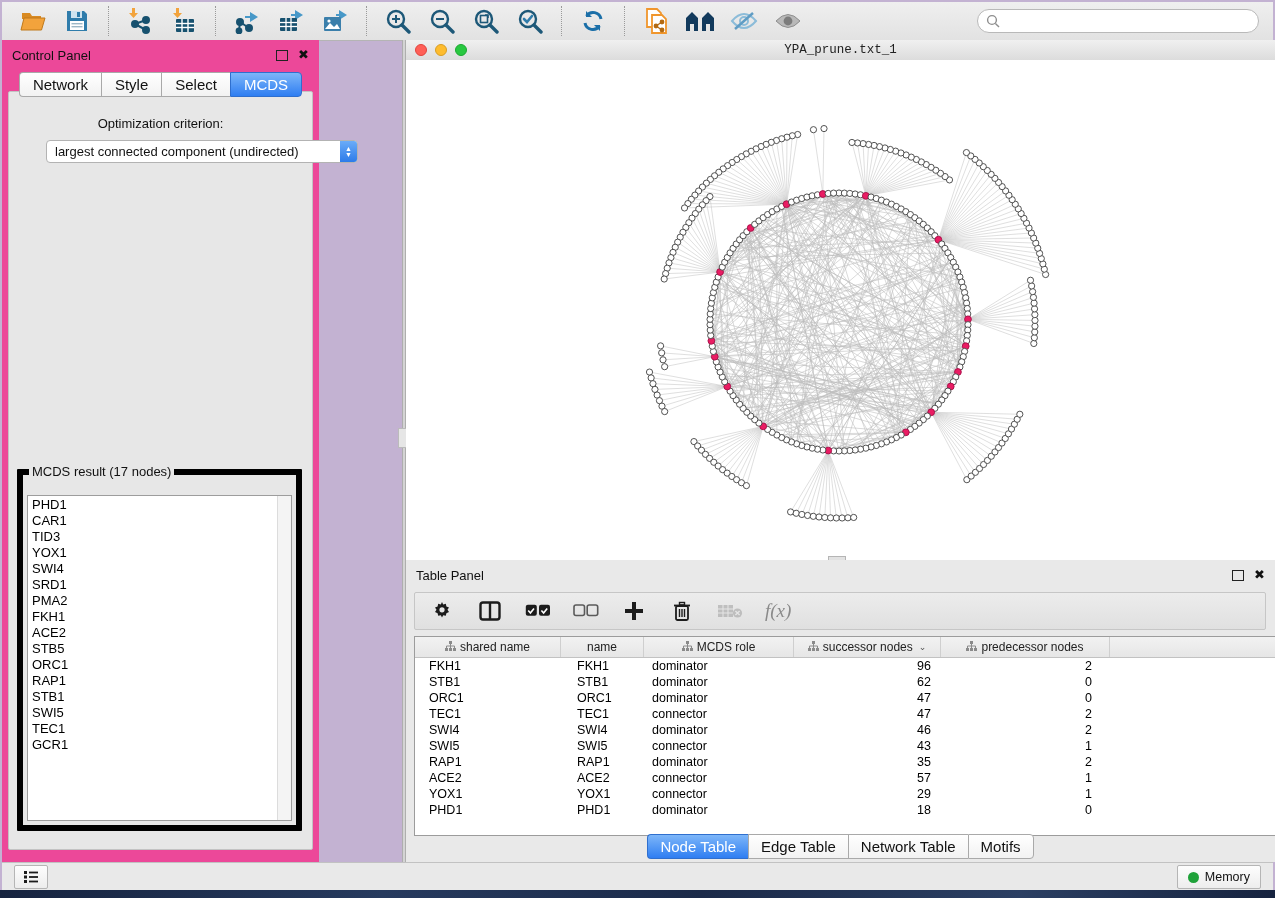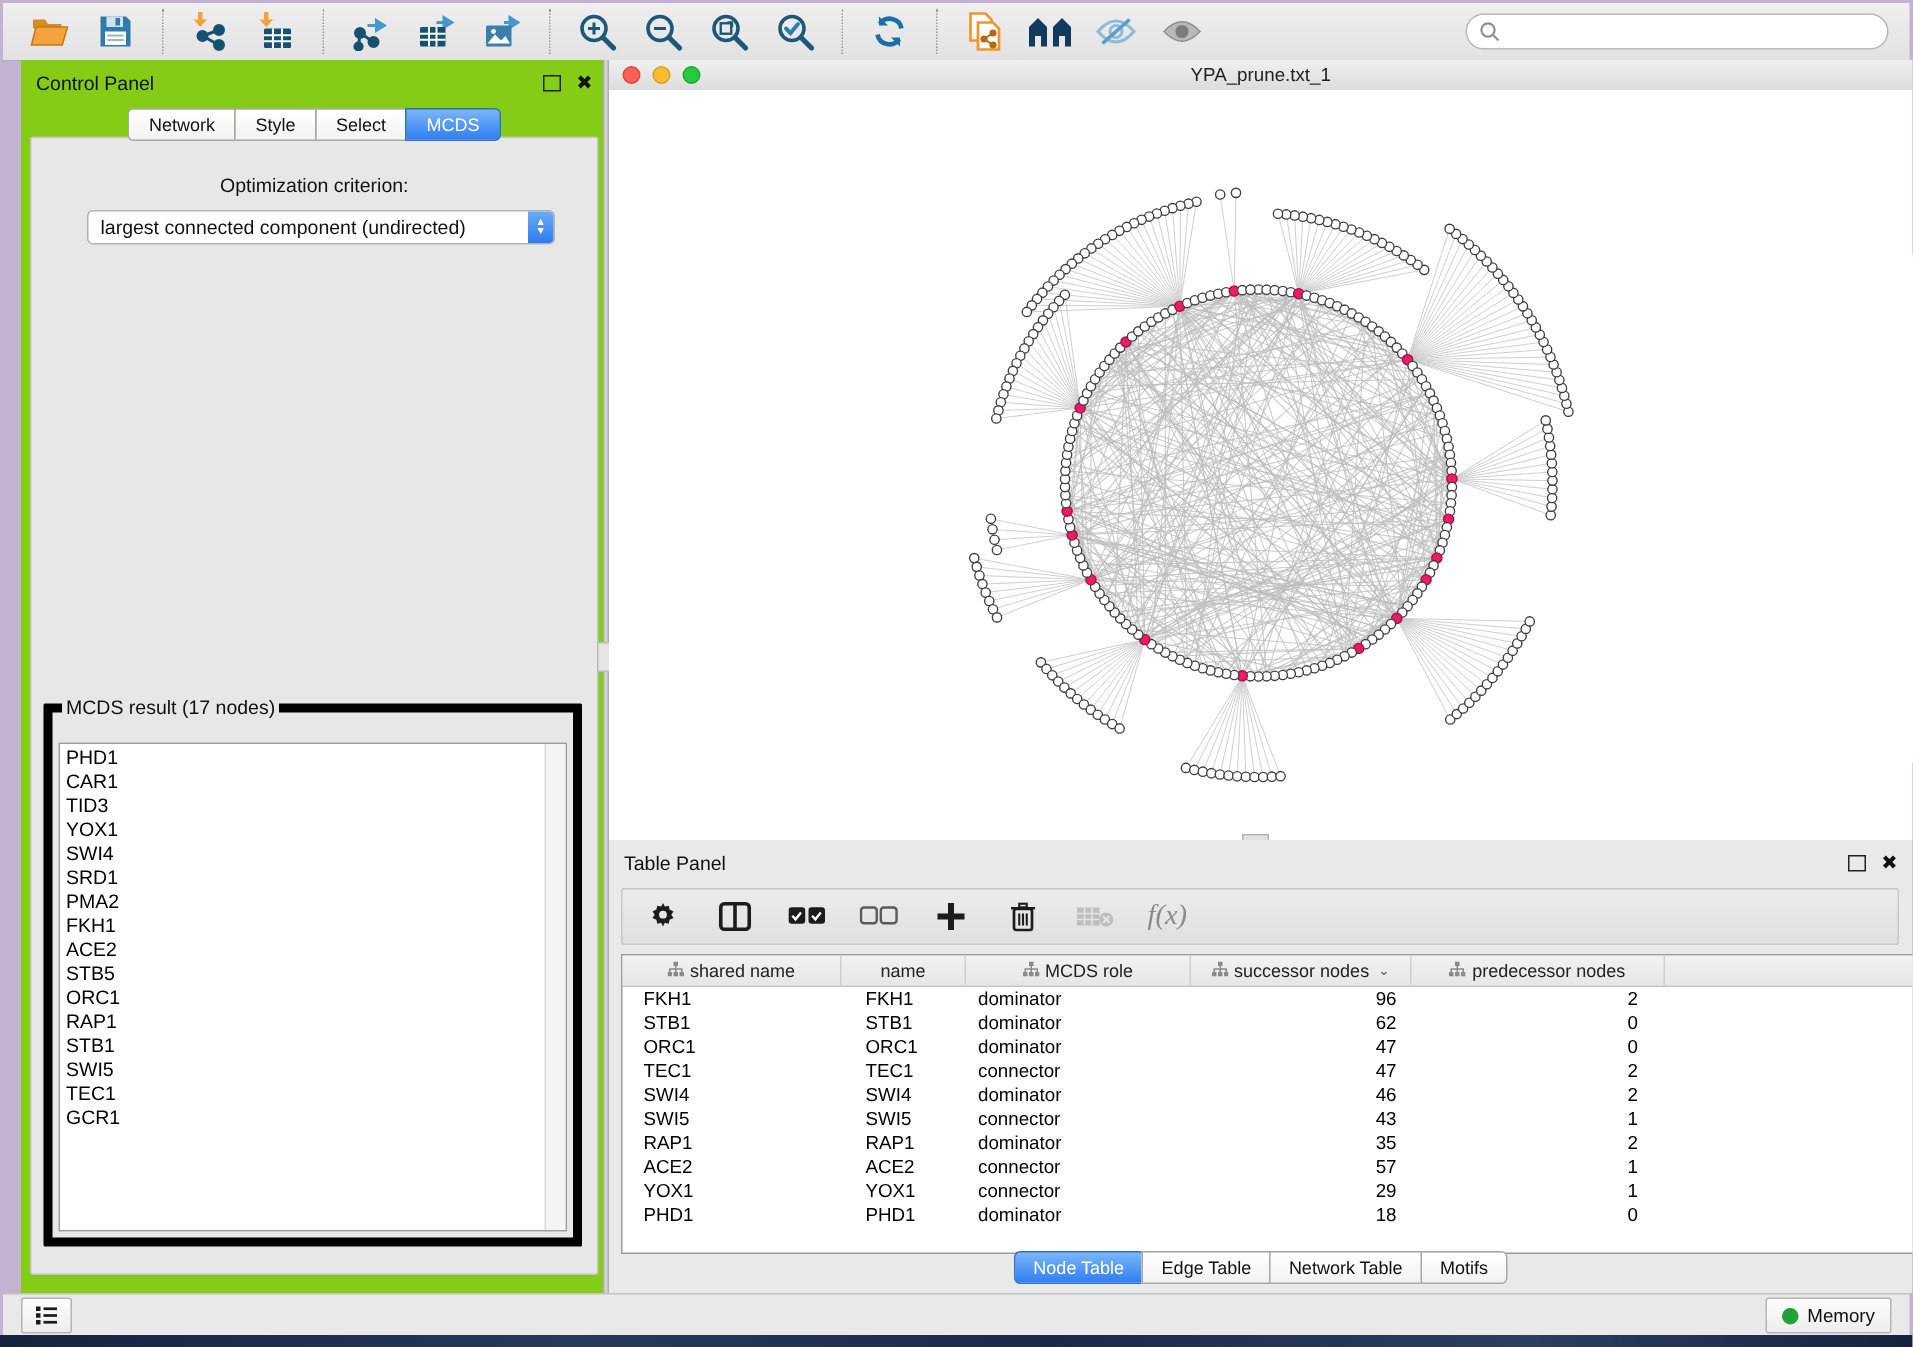--- a/index.html
+++ b/index.html
@@ -20,29 +20,29 @@
   .tb-sep{width:0;height:30px;border-left:1px dotted #9a9a9a;}
   .tb-btn{width:34px;height:30px;display:flex;align-items:center;justify-content:center;cursor:default;}
   .tb-btn svg{display:block;}
   #search-wrap{margin-left:auto;margin-right:14px;display:flex;align-items:center;}
   #search-box{
     width:282px;height:24px;background:#fff;border:1px solid #b9b9b9;border-radius:12px;
     display:flex;align-items:center;padding:0 8px;box-sizing:border-box;
   }
   #search-box input{border:none;outline:none;flex:1;font-size:12px;background:transparent;margin-left:6px;}
   
-  #control-panel{left:14px;top:40px;width:391px;height:822px;background:#84cc16;}
+  #control-panel{left:2px;top:40px;width:317px;height:822px;background:#ec4899;}
   .panel-titlebar{display:flex;align-items:center;height:26px;padding:2px 10px 0 10px;}
   .panel-title{font-size:13px;color:#111;}
   .panel-btns{margin-left:auto;display:flex;align-items:center;gap:10px;}
   .float-icon{width:10px;height:9px;border:1.6px solid #222;display:inline-block;}
   .close-icon{font-size:13px;font-weight:bold;color:#111;line-height:10px;}
   .ctl-tabs{display:flex;justify-content:center;margin-top:4px;position:relative;z-index:2;}
   .seg{
-    font-size:12px;padding:3px 13px;background:linear-gradient(#ffffff,#f2f2f2);
+    font-size:15px;padding:3px 13px;background:linear-gradient(#ffffff,#f2f2f2);
     border:1px solid #a9a9a9;border-right:none;color:#111;cursor:default;
   }
   .seg:first-child{border-radius:4px 0 0 4px;}
   .seg:last-child{border-radius:0 4px 4px 0;border-right:1px solid #a9a9a9;}
   .seg.active{background:linear-gradient(#7db6f9,#2f7ef2);color:#fff;border-color:#2f6fce;}
   .ctl-body{
     position:absolute;left:6px;right:6px;top:51px;bottom:12px;
     background:#e7e7e7;border:1px solid #c3c3c3;border-radius:2px;
   }
   #opt-label{margin-top:24px;text-align:center;font-size:13px;color:#111;}
@@ -77,21 +77,21 @@
   }
   #mcds-items{padding:1px 0 0 4px;font-size:13px;line-height:16px;color:#000;}
   #mcds-scroll{position:absolute;right:0;top:0;bottom:0;width:13px;background:#f4f4f4;border-left:1px solid #dcdcdc;}
   
   #v-splitter{left:402px;top:40px;width:4px;height:822px;background:#d4d4d4;border-left:1px solid #aeaeae;border-right:1px solid #aeaeae;box-sizing:border-box;}
   #v-grip{left:398px;top:428px;width:10px;height:18px;background:#e6e6e6;border:1px solid #bbb;}
   
   #net-window{left:406px;top:40px;width:869px;height:520px;background:#fff;}
   #net-titlebar{
     height:20px;background:linear-gradient(#f0f0f0,#dcdcdc);
-    border-bottom:1px solid #b8b8b8;display:flex;align-items:center;position:relative;
+    border-bottom:1px solid #b8b8b8;display:flex;align-items:center;position:relative;font-family:Liberation Mono, monospace;
   }
   .traffic{display:flex;gap:8px;margin-left:9px;}
   .light{width:12px;height:12px;border-radius:50%;}
   .light.red{background:#ff5f57;border:1px solid #e0443e;box-sizing:border-box;}
   .light.yellow{background:#febc2e;border:1px solid #d89e24;box-sizing:border-box;}
   .light.green{background:#28c840;border:1px solid #1da832;box-sizing:border-box;}
   #net-title{position:absolute;left:0;right:0;text-align:center;font-size:12.5px;color:#222;}
   #net-canvas{position:absolute;left:0;top:20px;right:0;bottom:0;background:#fff;overflow:hidden;}
   #h-grip{left:828px;top:556px;width:16px;height:8px;background:#e2e2e2;border:1px solid #b5b5b5;}
   

